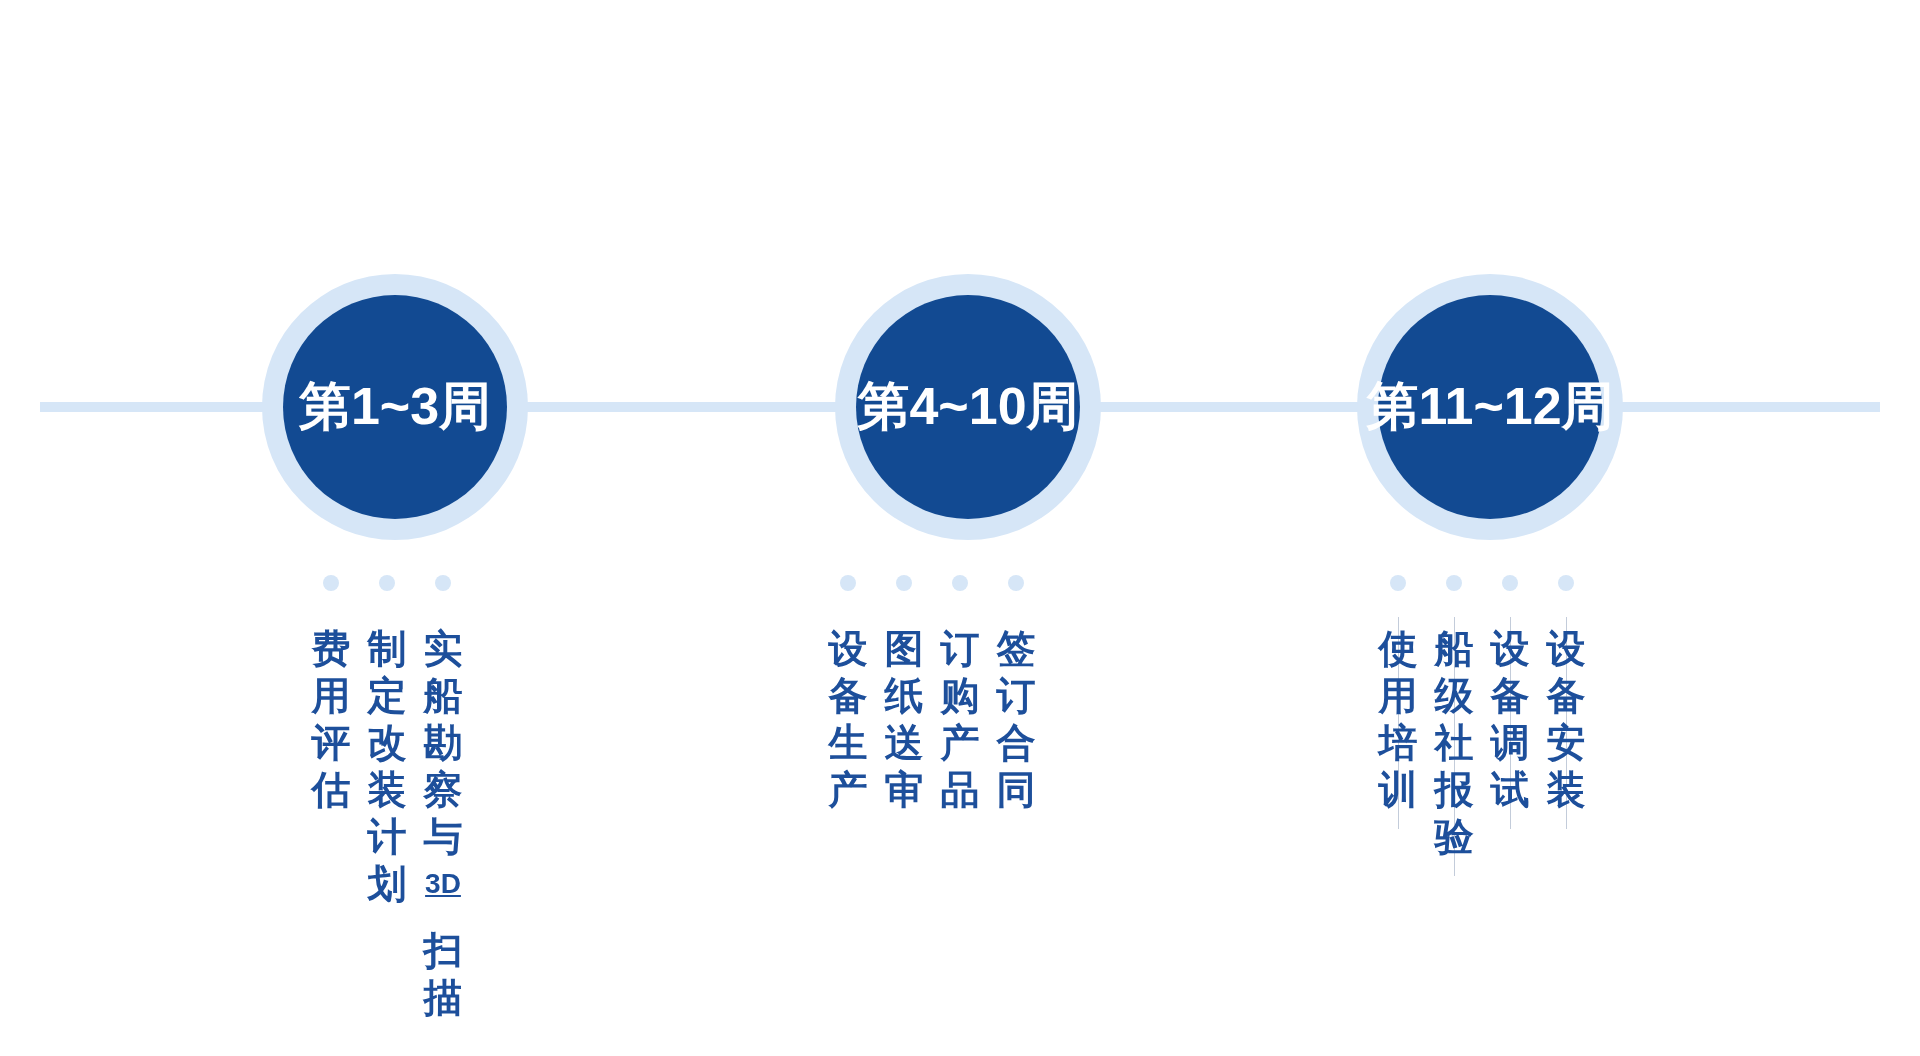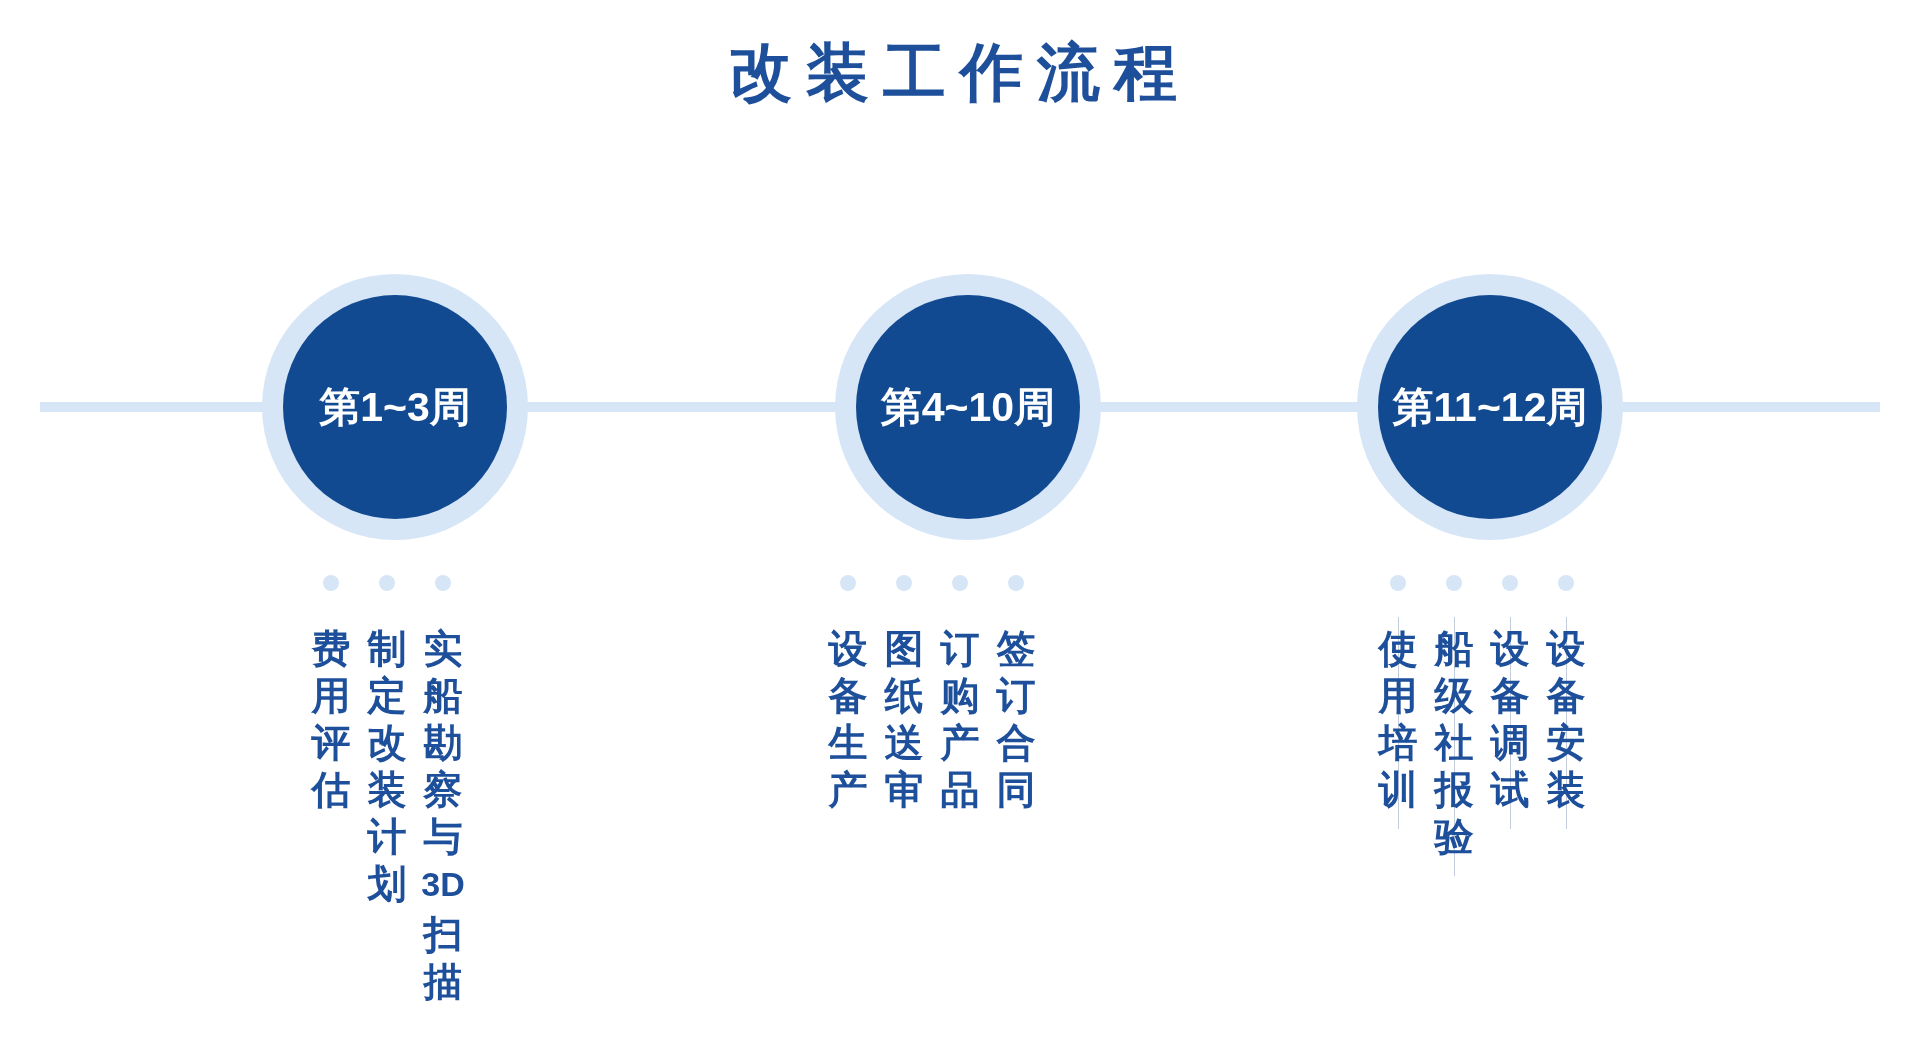--- a/index.html
+++ b/index.html
@@ -42,21 +42,21 @@
     display:flex;align-items:center;justify-content:center;
   }
   .week-circle{
     width:224px;height:224px;
     border-radius:50%;
     background:var(--circle);
     display:flex;align-items:center;justify-content:center;
   }
   .week-label{
     color:var(--white);
-    font-size:41px;
+    font-size:52px;
     font-weight:700;
     white-space:nowrap;
   }
   .columns{
     position:absolute;
     display:flex;
     gap:10px;
     align-items:flex-start;
   }
   .column{
@@ -85,29 +85,29 @@
     position:relative;
     height:47px;width:46px;
     display:flex;align-items:center;justify-content:center;
     font-size:39px;
     font-weight:700;
     line-height:1;
     color:var(--brand);
     white-space:nowrap;
   }
   .char.latin{
-    font-size:34px;
-    margin-bottom:4px;
+    font-size:28px;
+    margin-bottom:20px;
+    text-decoration:underline;
   }
 </style>
 </head>
 <body>
 
 <div class="canvas">
-  <h1 class="title">改装工作流程</h1>
   <div class="timeline-line"></div>
   <div id="groups">
       <div class="group">
         <div class="halo" style="left: 262px; top: 274px;">
           <div class="week-circle">
             <span class="week-label">第1~3周</span>
           </div>
         </div>
         <div class="columns" style="left: 387px; top: 575px; transform: translateX(-50%);">
           <div class="column">

